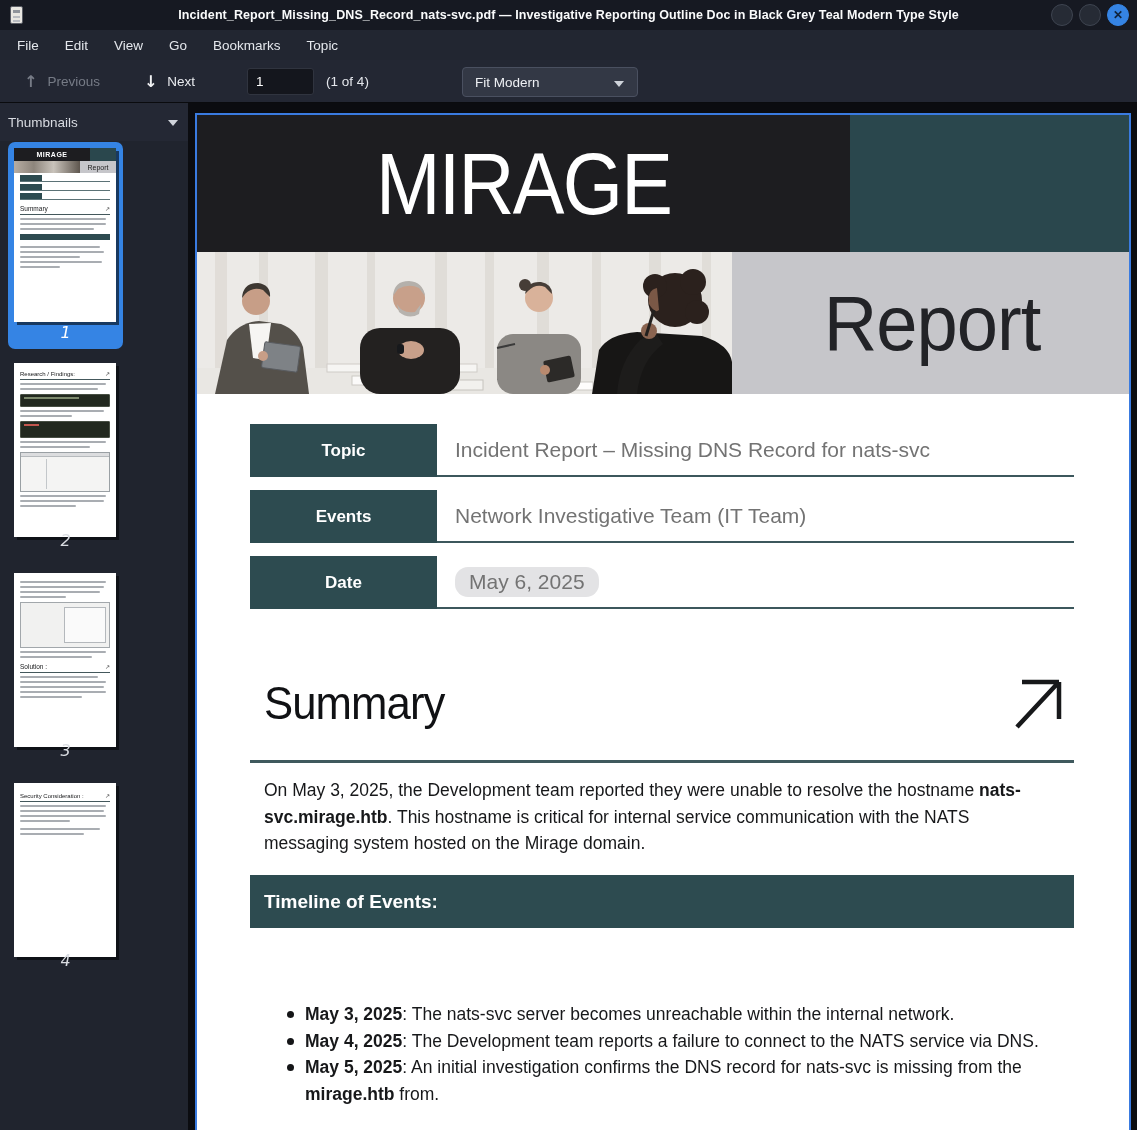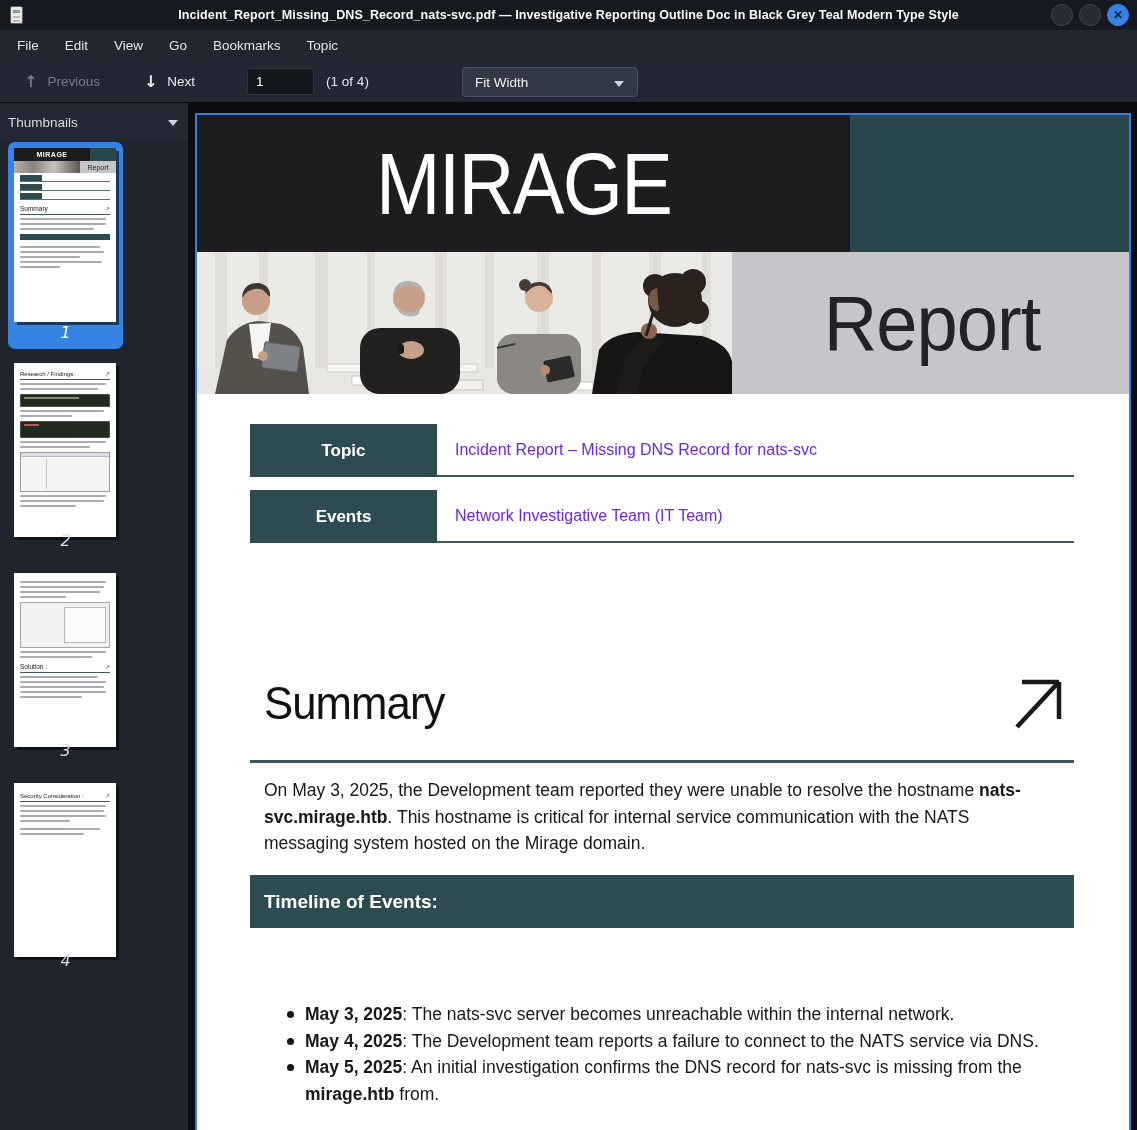--- a/index.html
+++ b/index.html
@@ -106,21 +106,21 @@
   .hd-photo { position:absolute; left:0; top:137px; width:535px; height:142px; overflow:hidden; }
   .hd-grey { position:absolute; left:535px; top:137px; width:401px; height:142px; background:#c6c6ca;
              display:flex; align-items:center; justify-content:center; }
   .hd-grey span { color:#222327; font-size:78px; font-weight:500; letter-spacing:-1px; transform:scaleX(.95); }
 
   .info-table { position:absolute; left:53px; top:309px; width:824px; }
   .it-row { display:flex; height:53px; margin-bottom:13px; }
   .it-label { width:187px; background:#2d4b50; color:#ffffff; font-weight:bold; font-size:17px;
               display:flex; align-items:center; justify-content:center; }
   .it-value { flex:1; border-bottom:2px solid #3c575c; display:flex; align-items:center;
-              padding-left:18px; font-size:16px; color:#6d28d9; }
+              padding-left:18px; font-size:21px; color:#737373; }
   .pill { background:#e3e3e5; border-radius:13px; padding:3px 14px; }
 
   .sum-head { position:absolute; left:67px; top:560px; color:#101114; font-size:47px; font-weight:500;
               letter-spacing:-1px; transform:scaleX(.93); transform-origin:left; }
   .link-arrow { position:absolute; left:811px; top:560px; width:58px; height:58px; }
   .teal-hr { position:absolute; left:53px; top:645px; width:824px; height:3px; background:#3f595d; }
   .sum-para { position:absolute; left:67px; top:662px; width:790px; font-size:17.5px; line-height:26.5px; color:#17181a; }
 
   .tl-banner { position:absolute; left:53px; top:760px; width:824px; height:53px; background:#2d4b50;
                display:flex; align-items:center; padding-left:14px; }
@@ -160,21 +160,21 @@
       <span class="arrow">↑</span>
       <span>Previous</span>
     </div>
     <div class="nav-btn nav-next">
       <span class="arrow">↓</span>
       <span>Next</span>
     </div>
     <input class="page-input" value="1" style="">
     <div class="page-count">(1 of 4)</div>
     <div class="zoom-select">
-      <span>Fit Width</span>
+      <span>Fit Modern</span>
       <span class="zoom-caret"></span>
     </div>
   </div>
 
   <div class="sidebar">
     <div class="sb-head">
       <span class="sb-title">Thumbnails</span>
       <span class="sb-caret"></span>
       <span class="sb-close">✕</span>
     </div>
@@ -347,20 +347,26 @@
 
       <div class="info-table">
         <div class="it-row">
           <div class="it-label">Topic</div>
           <div class="it-value">Incident Report – Missing DNS Record for nats-svc</div>
         </div>
         <div class="it-row">
           <div class="it-label">Events</div>
           <div class="it-value">Network Investigative Team (IT Team)</div>
         </div>
+        <div class="it-row">
+          <div class="it-label">Date</div>
+          <div class="it-value">
+            <span class="pill">May 6, 2025</span>
+          </div>
+        </div>
       </div>
 
       <div class="sum-head">Summary</div>
       <div class="link-arrow">
         <svg width="58" height="58" viewBox="0 0 58 58">
           <path d="M14 7 H51 M51 7 V44 M9 52 L49 9" stroke="#17181a" stroke-width="4.5" fill="none"></path>
         </svg>
       </div>
       <div class="teal-hr"></div>
       <div class="sum-para"><span>On May 3, 2025, the Development team reported they were unable to resolve the hostname </span><b>nats-svc.mirage.htb</b><span>. This hostname is critical for internal service communication with the NATS messaging system hosted on the Mirage domain.</span></div>

